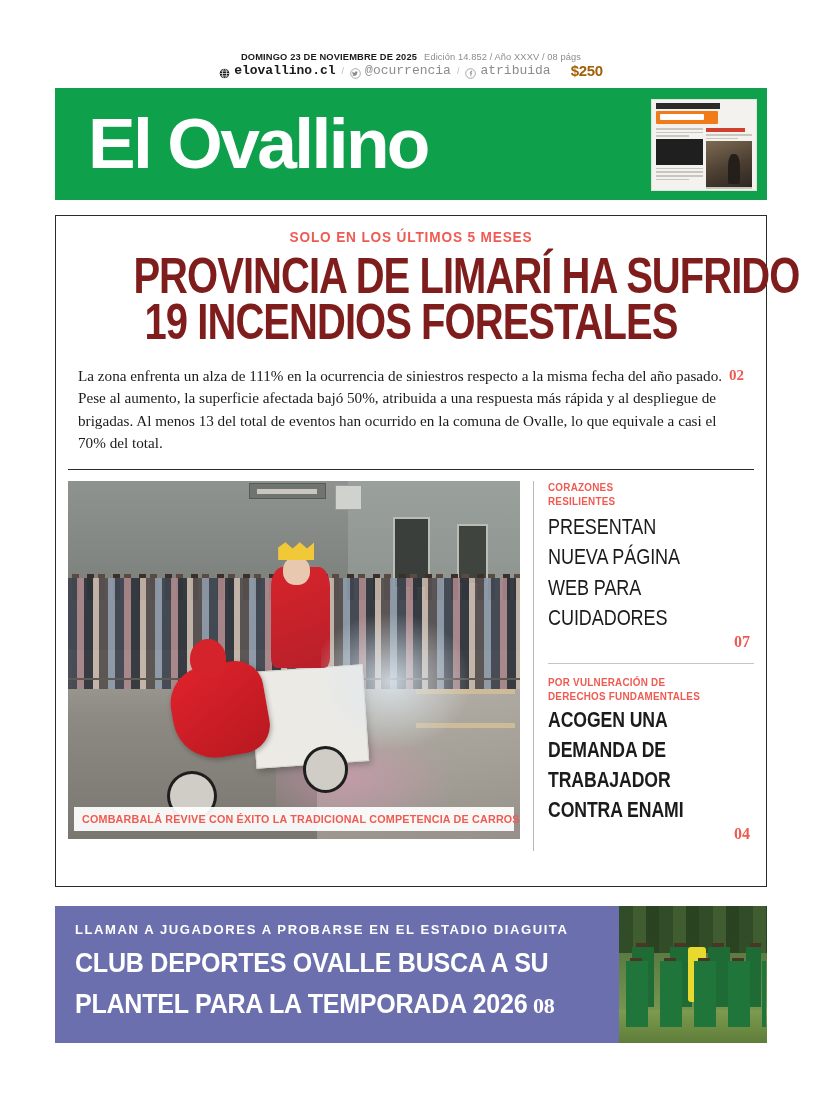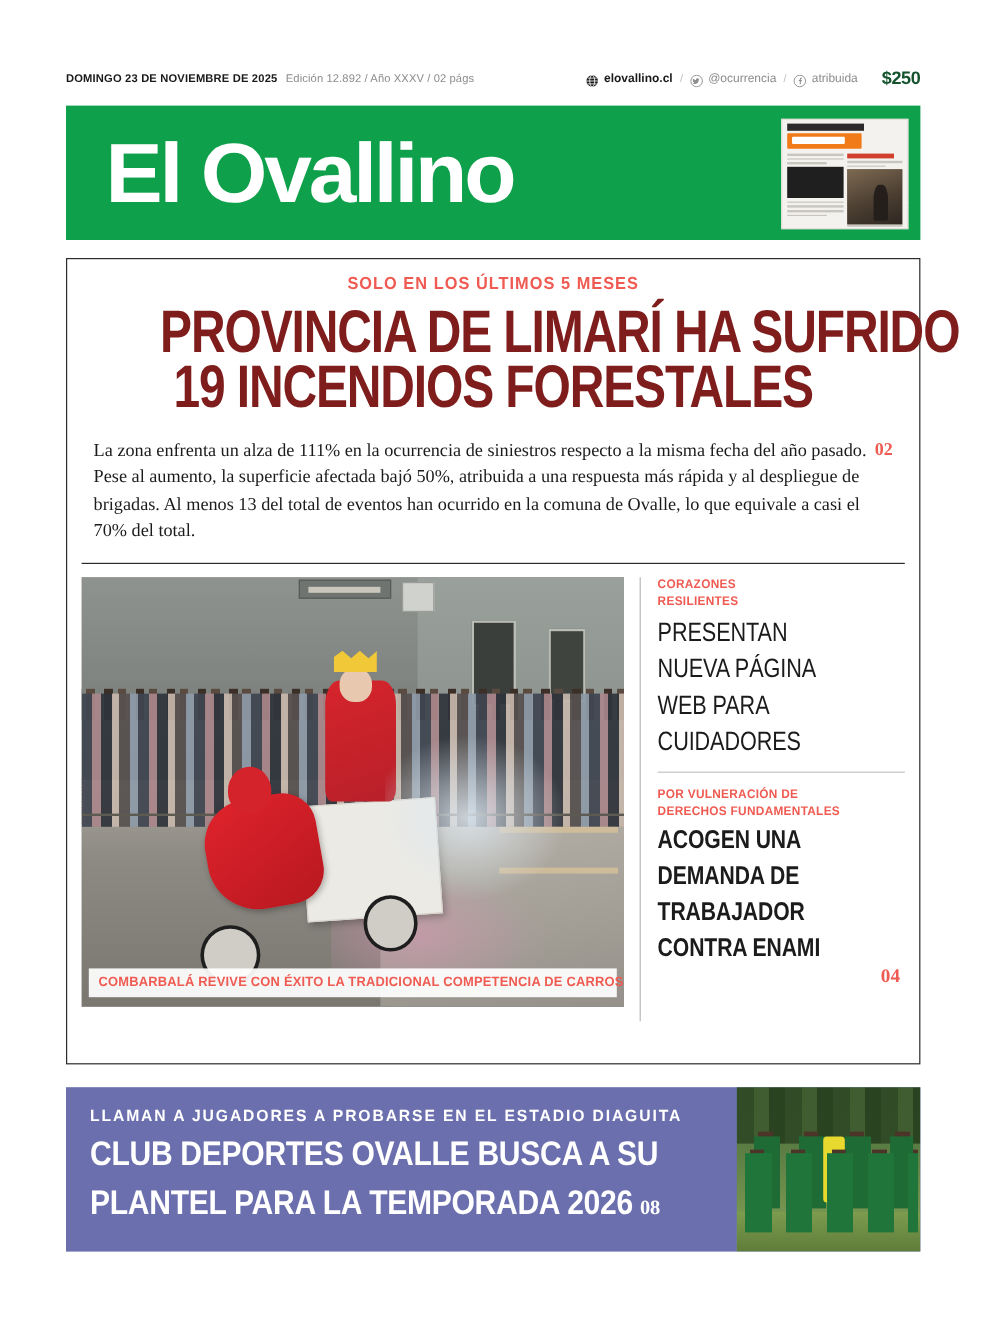--- a/index.html
+++ b/index.html
@@ -7,32 +7,32 @@
   body {
     font-family:"Liberation Sans", sans-serif;
     -webkit-font-smoothing:antialiased;
     position:relative;
     overflow:hidden;
   }
 
   
   .topbar{
     position:absolute; left:55px; top:52px; width:712px; height:26px;
-    display:flex; align-items:center; justify-content:space-between;
+    display:flex; align-items:center; justify-content:space-between;flex-direction:column;
   }
   .topbar-left{ display:flex; align-items:baseline; gap:7px; white-space:nowrap; }
   .tb-date{ font-size:9.3px; font-weight:bold; letter-spacing:.15px; color:#1a1a1a; }
   .tb-edition{ font-size:9.3px; color:#8c8c8c; letter-spacing:.1px; }
   .topbar-right{ display:flex; align-items:center; gap:6px; white-space:nowrap; }
   .soc{ display:flex; align-items:center; gap:4px; }
   .soc-sep{ color:#bdbdbd; font-size:9px; }
-  .soc-txt{ font-size:10px; color:#8c8c8c; }
+  .soc-txt{ font-size:13px; color:#8c8c8c;font-family:Liberation Mono, monospace; }
   .soc-txt.b{ font-weight:bold; color:#1a1a1a; }
   .glyph{ width:11px; height:11px; display:inline-block; }
-  .price{ font-size:15px; font-weight:bold; color:#14532d; margin-left:14px; letter-spacing:-.3px;}
+  .price{ font-size:15px; font-weight:bold; color:#a16207; margin-left:14px; letter-spacing:-.3px;}
 
   
   .masthead{
     position:absolute; left:55px; top:88px; width:712px; height:112px;
     background:#0FA04C; display:flex; align-items:center;
   }
   .logo{
     font-family:"Liberation Sans", sans-serif;
     font-weight:bold; font-size:70px; color:#fff;
     letter-spacing:-2.6px; margin-left:33px; line-height:1;
@@ -199,21 +199,21 @@
   
   .banner{
     position:absolute; left:55px; top:906px; width:712px; height:137px;
     background:#6B6FAE; display:flex; overflow:hidden;
   }
   .ban-txt{ flex:1; padding:16px 0 0 20px; color:#fff; }
   .ban-kick{ font-size:13.5px; font-weight:bold; letter-spacing:1.6px;
     transform:scaleX(.97); transform-origin:left center; white-space:nowrap;}
   .ban-head{ font-size:28.5px; font-weight:bold; line-height:1.08; margin-top:10px;
     letter-spacing:-.3px; transform:scaleX(.88); transform-origin:left center; white-space:nowrap;}
-  .ban-head .pg{ font-family:"Liberation Serif", serif; font-size:17px; font-weight:bold;
+  .ban-head .pg{ font-family:"Liberation Serif", serif; font-size:22px; font-weight:bold;
     margin-left:8px; display:inline-block; vertical-align:baseline; transform:scaleX(1.14);}
   .ban-photo{
     width:232px; position:relative; overflow:hidden;
     background:linear-gradient(180deg,#4a6b3b 0%,#5d7f45 40%,#86a356 100%);
   }
   .bp-trees{ position:absolute; left:0; top:0; width:100%; height:34%;
     background:repeating-linear-gradient(90deg,#2f4a26 0 14px,#3e5c2f 14px 27px,#28401f 27px 40px);
     opacity:.95;}
   .bp-grass{ position:absolute; left:0; bottom:0; width:100%; height:24%;
     background:linear-gradient(180deg,#7d9c4e 0%,#5f7d3a 100%);}
@@ -231,21 +231,21 @@
   .bp-heads2{ position:absolute; left:1%; bottom:54%; width:98%; height:8%;
     background:repeating-linear-gradient(90deg,
       rgba(0,0,0,0) 0 10px,#4a3528 10px 22px,rgba(0,0,0,0) 22px 34px);}
 </style>
 </head>
 <body>
 
 <div class="topbar">
   <div class="topbar-left">
     <span class="tb-date">DOMINGO 23 DE NOVIEMBRE DE 2025</span>
-    <span class="tb-edition">Edición 12.892 / Año XXXV / 02 págs</span>
+    <span class="tb-edition">Edición 14.852 / Año XXXV / 08 págs</span>
   </div>
   <div class="topbar-right">
     <span class="soc">
       <span class="glyph">
         <svg viewBox="0 0 16 16" width="11" height="11">
             <circle cx="8" cy="8" r="7" fill="#1a1a1a"></circle>
             <ellipse cx="8" cy="8" rx="3" ry="7" fill="none" stroke="#fff" stroke-width="1"></ellipse>
             <path d="M1 8h14M2.5 4.5h11M2.5 11.5h11" stroke="#fff" stroke-width="1"></path>
           </svg>
       </span>
@@ -364,20 +364,21 @@
 
       <div>
         <div class="side-kick">
           <div>CORAZONES</div>
           <div>RESILIENTES</div>
         </div>
         <div class="side-head light">PRESENTAN</div>
         <div class="side-head light">NUEVA PÁGINA</div>
         <div class="side-head light">WEB PARA</div>
         <div class="side-head light">CUIDADORES</div>
+        <div class="side-pg">07</div>
       </div>
 
       <div class="side-div"></div>
 
       <div>
         <div class="side-kick">
           <div>POR VULNERACIÓN DE</div>
           <div>DERECHOS FUNDAMENTALES</div>
         </div>
         <div class="side-head bold">ACOGEN UNA</div>

